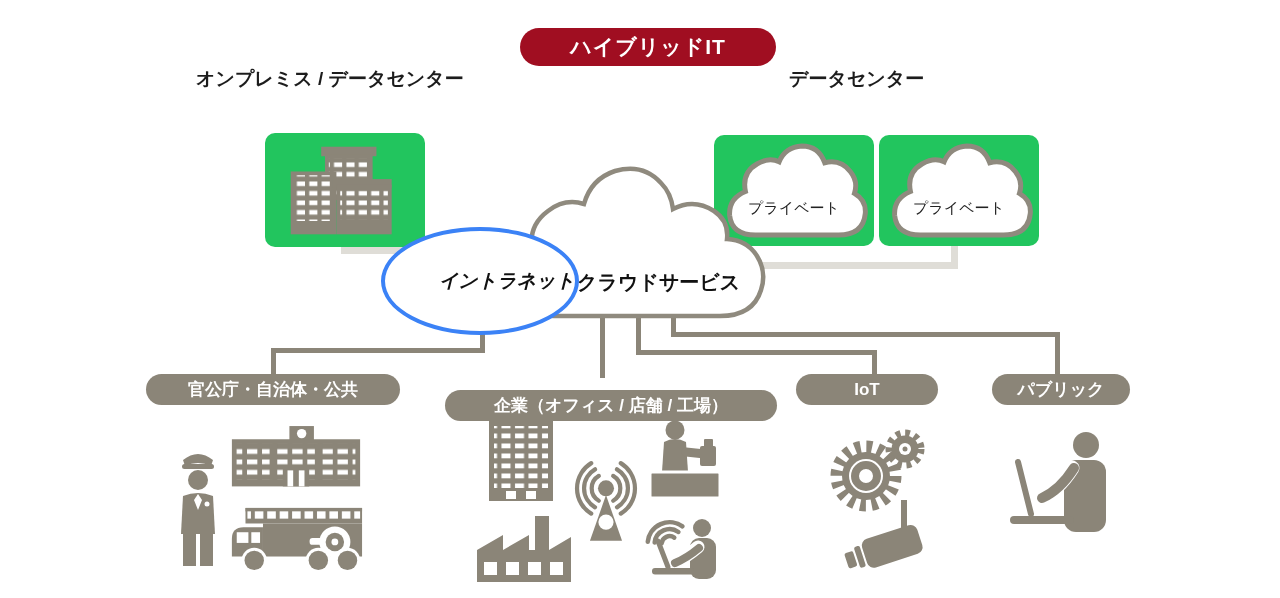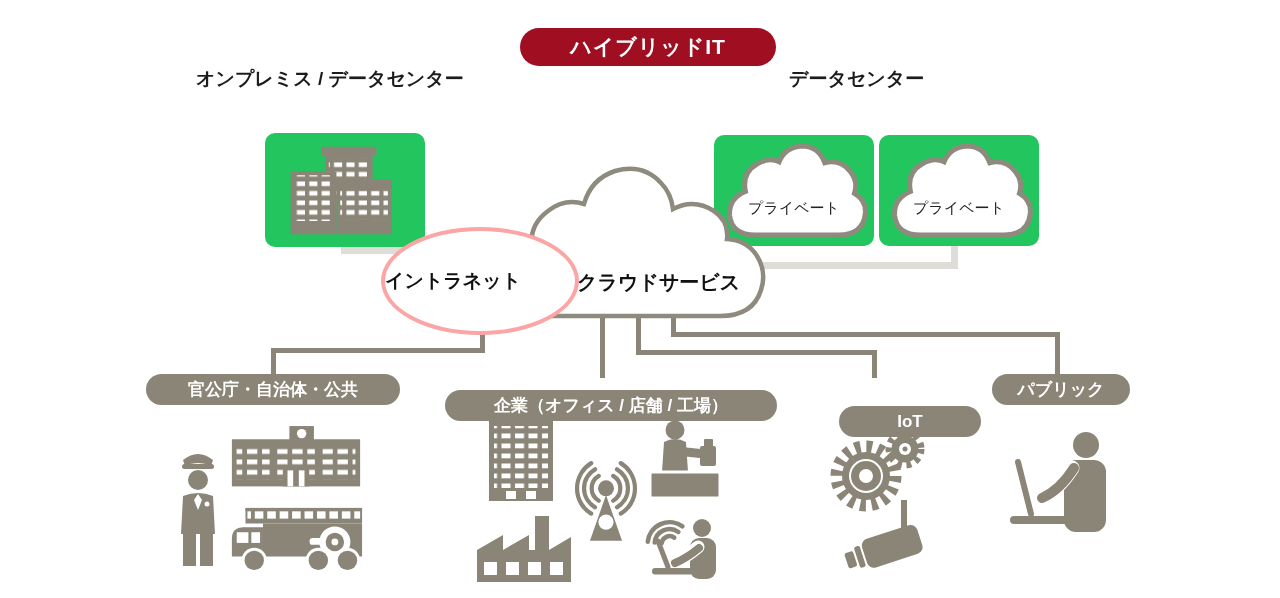--- a/index.html
+++ b/index.html
@@ -12,21 +12,21 @@
   
   .panel{position:absolute;background:#22c55e;border-radius:10px;margin-top:33px;}
   
   .badge{position:absolute;left:520px;top:12px;width:256px;height:38px;border-radius:19px;
          background:#a00e21;color:#fff;font-weight:bold;font-size:21px;display:flex;
          align-items:center;justify-content:center;letter-spacing:1px;margin-top:16px;}
   
   .seclabel{position:absolute;color:#1c1c1c;font-weight:bold;font-size:19px;text-align:left;white-space:nowrap;}
   
   .ellipse{position:absolute;left:381px;top:227px;width:190px;height:100px;background:#fff;
-           border:4px solid #fca5a5;border-radius:50%;display:flex;align-items:center;justify-content:flex-start;}
+           border:4px solid #3b82f6;border-radius:50%;display:flex;align-items:center;justify-content:flex-end;font-style:italic;}
   .nettext{color:#111;font-weight:bold;font-size:19px;white-space:nowrap;}
   .inettext{position:absolute;left:577px;top:269px;width:162px;text-align:center;color:#111;
             font-weight:bold;font-size:20px;white-space:nowrap;}
   .cloudlabel{position:absolute;width:100%;text-align:center;font-size:15px;color:#222;white-space:nowrap;}
   
   .pill{position:absolute;height:31px;background:#8b8578;border-radius:15.5px;color:#fff;
         font-weight:bold;font-size:17px;display:flex;align-items:center;justify-content:center;white-space:nowrap;text-align:right;}
   .ink{fill:#8b8578;}
   .stroke-ink{stroke:#8b8578;fill:none;}
 </style>
@@ -100,21 +100,21 @@
   <div class="ellipse">
     <span class="nettext">イントラネット</span>
   </div>
 
   <div class="pill" style="left:146px;top:374px;width:254px;">
     <span>官公庁・自治体・公共</span>
   </div>
   <div class="pill" style="left:445px;top:390px;width:332px;">
     <span>企業（オフィス / 店舗 / 工場）</span>
   </div>
-  <div class="pill" style="left:839px;top:374px;width:142px;margin-top:32px;">
+  <div class="pill" style="left:796px;top:374px;width:142px;">
     <span>IoT</span>
   </div>
   <div class="pill" style="left:992px;top:374px;width:138px;">
     <span>パブリック</span>
   </div>
 
   <svg class="abs" style="left:175px;top:442px;" width="46" height="125" viewBox="0 0 46 125">
     <path d="M8 18 Q23 6 38 18 L36 24 Q23 18 10 24 Z" class="ink"></path>
     <rect x="7" y="22" width="32" height="5" rx="2.5" class="ink"></rect>
     <circle cx="23" cy="38" r="10" class="ink"></circle>

